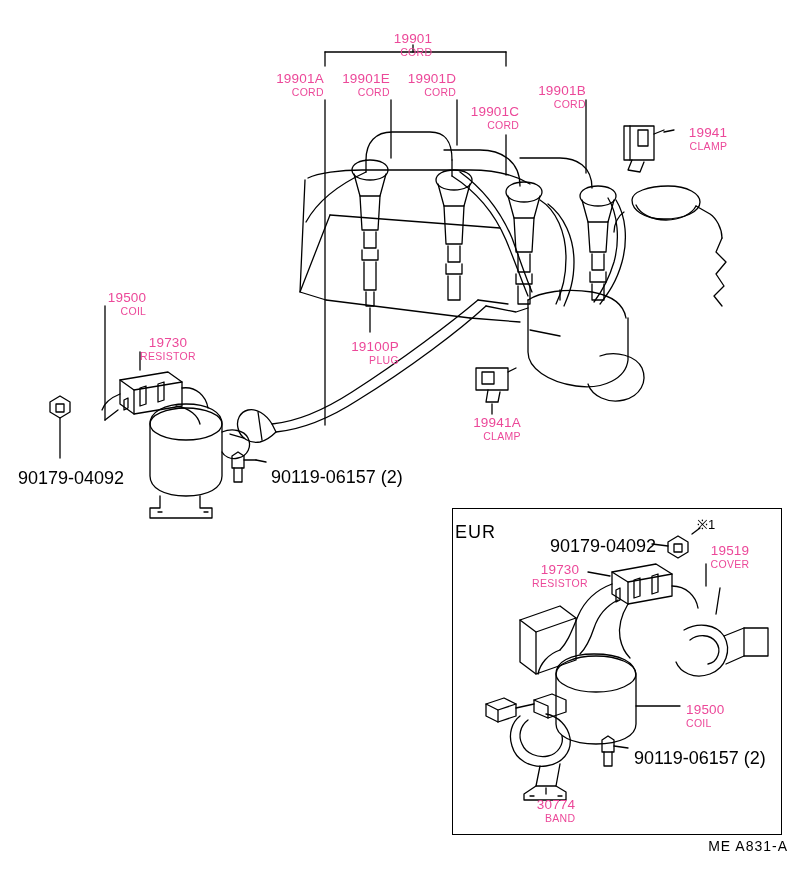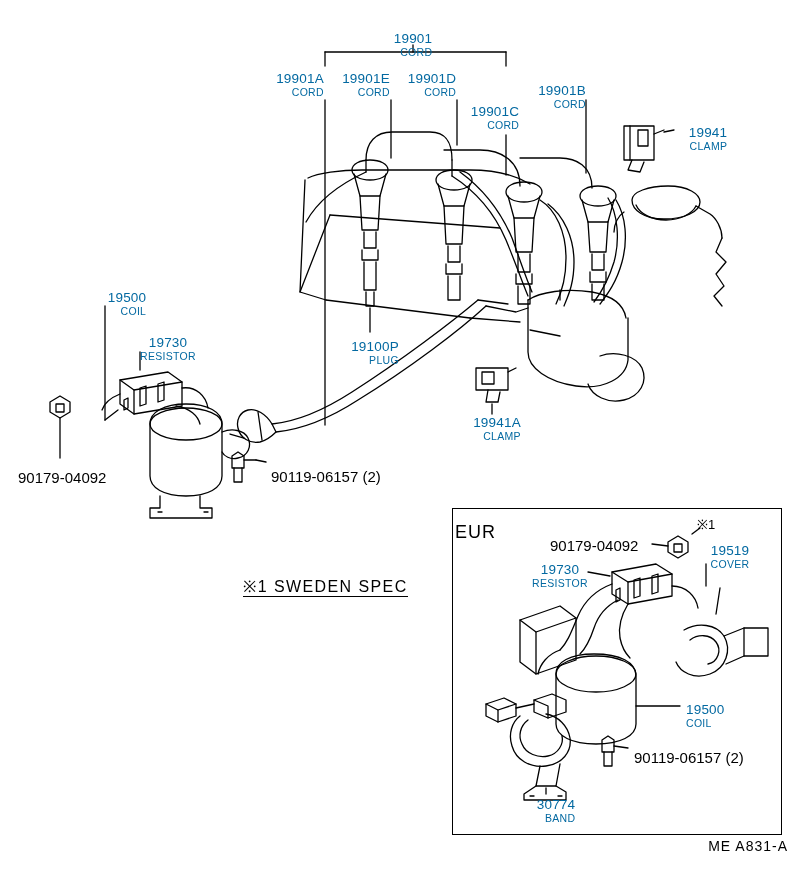--- a/index.html
+++ b/index.html
@@ -24,39 +24,39 @@
     top: 0;
     width: 800px;
     height: 882px;
   }
   .lbl {
     position: absolute;
     font-size: 13px;
     line-height: 13px;
     letter-spacing: 0.2px;
     white-space: nowrap;
-    color: #0369a1;
+    color: #ec4899;
   }
   .lbl .num {
     display: block;
     font-size: 13.5px;
     line-height: 14px;
     text-align: center;
   }
   .lbl .sub {
     display: block;
     font-size: 10.5px;
     line-height: 12px;
     text-align: right;
     letter-spacing: 0.3px;
   }
   .lbl.left .num, .lbl.left .sub { text-align: left; }
   .plain {
     position: absolute;
-    font-size: 15px;
+    font-size: 18px;
     line-height: 14px;
     white-space: nowrap;
   }
   #swedenspec {
     position: absolute;
     left: 243px;
     top: 575px;
     font-size: 16px;
     letter-spacing: 1.4px;
     white-space: nowrap;
@@ -383,22 +383,16 @@
   <div class="plain" style="left:18px; top:471px;">90179-04092</div>
 
   <div class="plain" style="left:271px; top:470px;">90119-06157 (2)</div>
 
   <div class="plain" style="left:550px; top:539px;">90179-04092</div>
 
   <div class="plain" style="left:634px; top:751px;">90119-06157 (2)</div>
 
   <div class="plain star" style="left:697px; top:518px;">※1</div>
 
-  <div id="swedenspec">
-    <span class="underline">
-      <span>※1</span>
-      <span>SWEDEN SPEC</span>
-    </span>
-  </div>
 
   <div id="footer-code">ME  A831-A</div>
 
 </div>
 
 </body></html>

